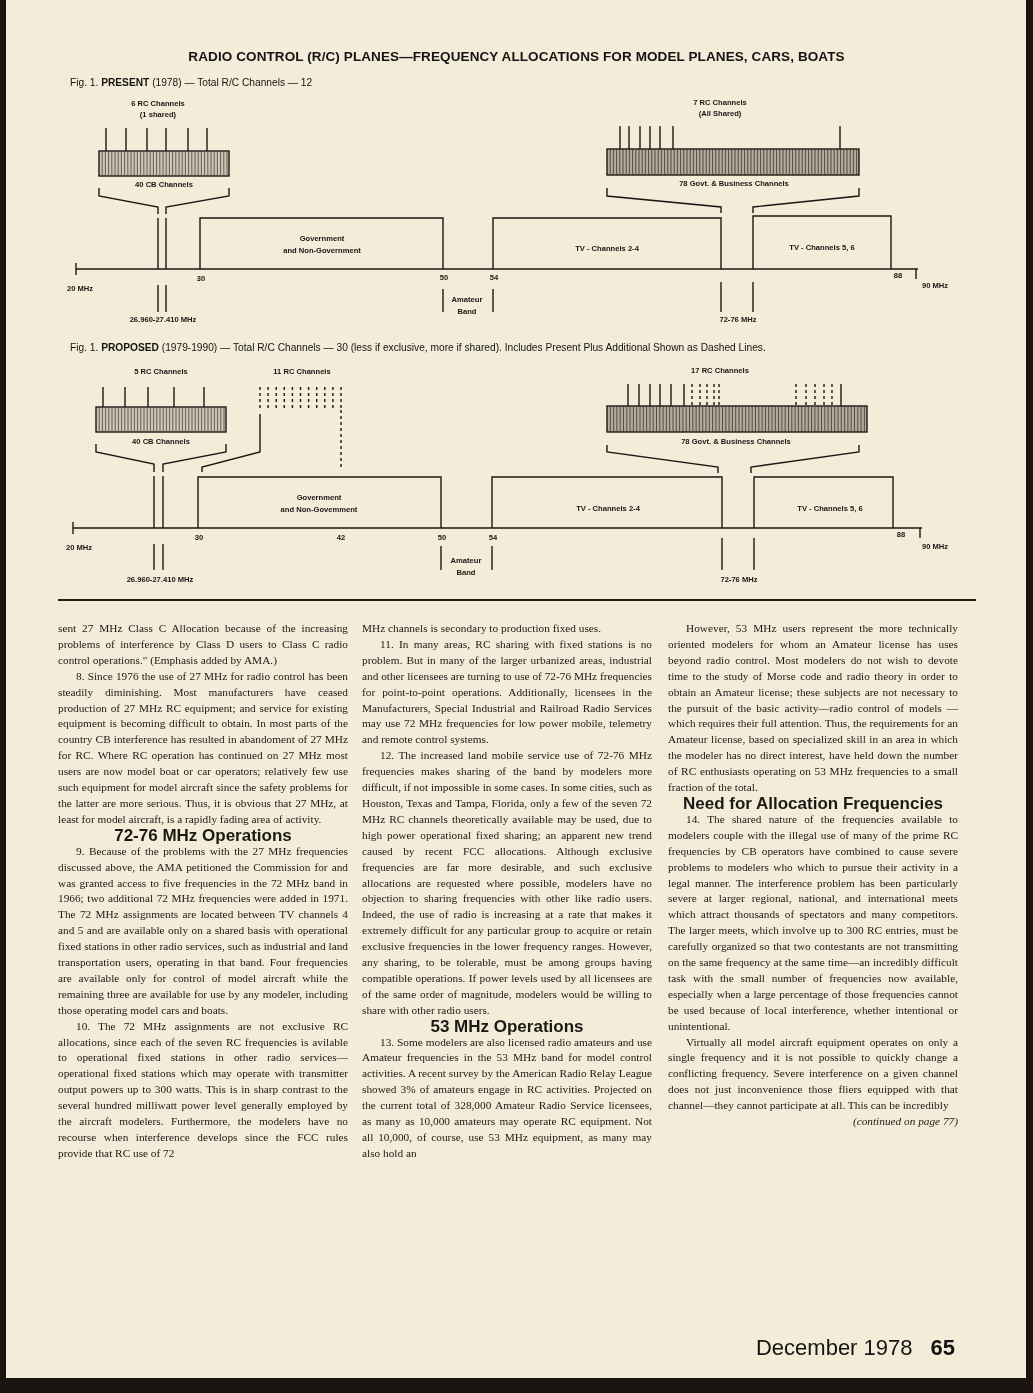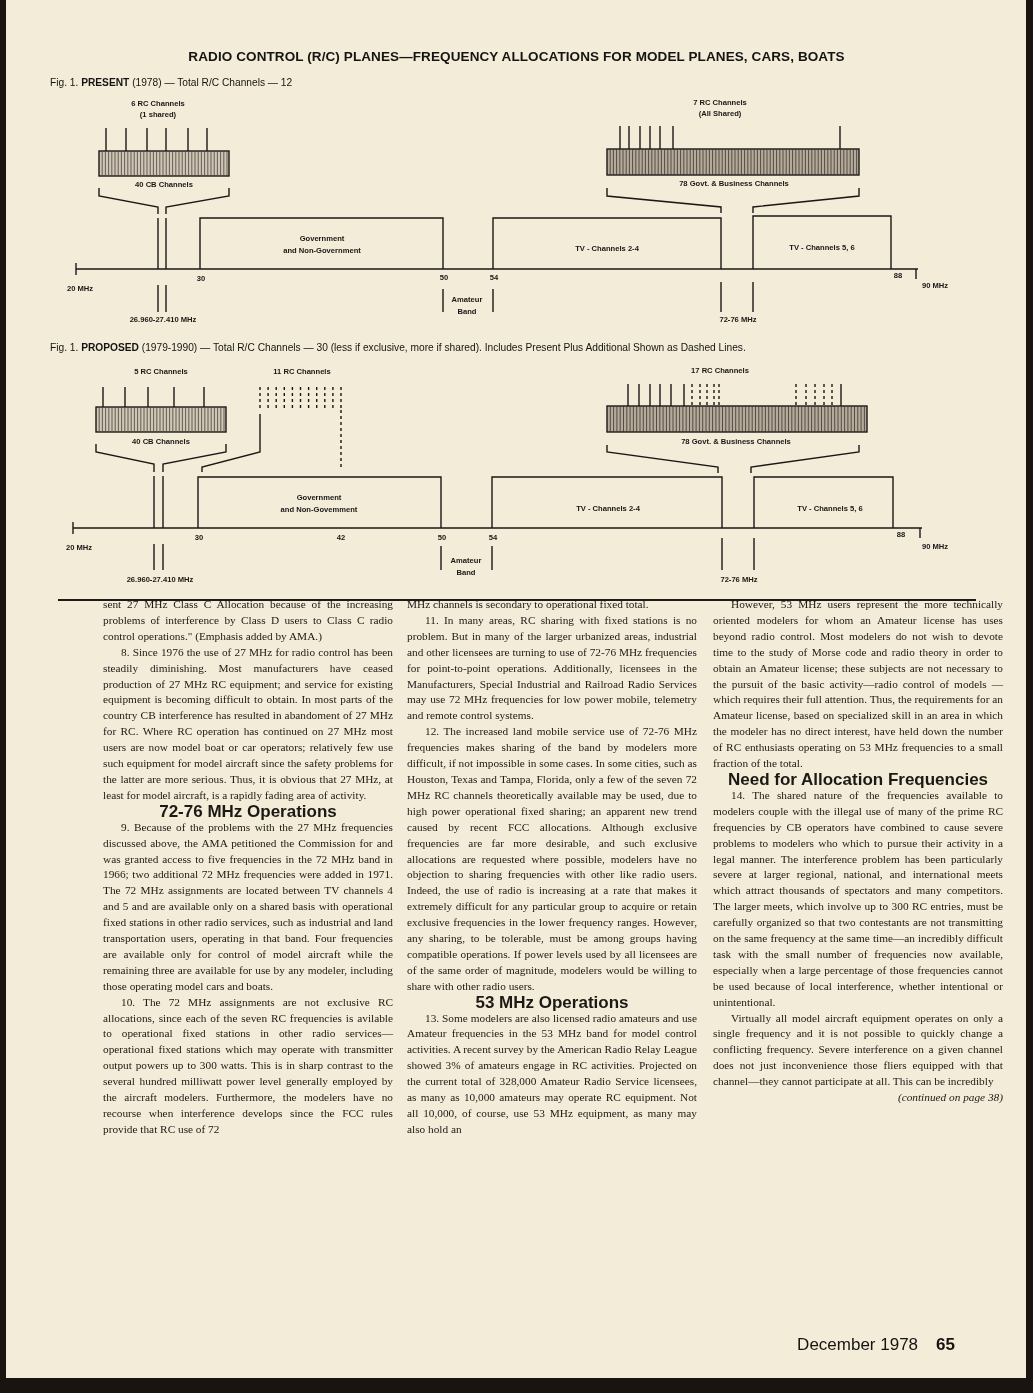--- a/index.html
+++ b/index.html
@@ -1,30 +1,30 @@
 <!DOCTYPE html>
 <html><head>
 <meta charset="utf-8">
 <style>
   html, body { margin:0; padding:0; }
   body { width:1033px; height:1393px; background:#1a1410; position:relative; overflow:hidden; font-family:"Liberation Sans", sans-serif; }
   .page { position:absolute; left:6px; top:0; width:1020px; height:1378px; background:#f3ecd9; }
   .edge-left { position:absolute; left:0; top:0; width:6px; height:1393px; background:#1a1410; }
   .title { position:absolute; left:0; width:1033px; top:49px; text-align:center; font-weight:bold; font-size:13.5px; color:#161412; letter-spacing:0.1px; }
-  .figcap { position:absolute; left:50px; font-size:10.2px; color:#161412; white-space:nowrap;text-align:right; }
+  .figcap { position:absolute; left:70px; font-size:10.2px; color:#161412; white-space:nowrap;text-align:right; }
   .figcap b { font-weight:bold; }
   svg.fig { position:absolute; left:0; width:1033px; }
   svg text { font-family:"Liberation Sans", sans-serif; fill:#1a1715; }
   .rule { position:absolute; left:58px; width:918px; top:599px; height:2px; background:#1e1b17; }
-  .col { position:absolute; top:597px; width:290px; font-family:"Liberation Serif", serif; font-size:11.3px; line-height:15.9px; color:#1c1915; text-align:justify;margin-left:45px; }
+  .col { position:absolute; top:621px; width:290px; font-family:"Liberation Serif", serif; font-size:11.3px; line-height:15.9px; color:#1c1915; text-align:justify; }
   .col p { margin:0; text-indent:18px; }
   .col p.noind { text-indent:0; }
   .col h4 { margin:0; text-align:center; font-family:"Liberation Sans", sans-serif; font-weight:bold; font-size:17px; line-height:15.9px; }
   .col .cont { text-align:right; font-style:italic; }
-  .footer { position:absolute; top:1335px; right:78px; font-family:"Liberation Sans", sans-serif; font-size:17px; color:#161412; }
+  .footer { position:absolute; top:1335px; right:78px; font-family:"Liberation Sans", sans-serif; font-size:22px; color:#161412; }
   .footer .pg { font-weight:bold; margin-left:18px; }
 </style>
 </head>
 <body>
 
 <div class="page"></div>
 <div class="edge-left"></div>
 
 <div class="title">RADIO CONTROL (R/C) PLANES—FREQUENCY ALLOCATIONS FOR MODEL PLANES, CARS, BOATS</div>
 
@@ -445,29 +445,29 @@
 <div class="rule"></div>
 
 <div class="col" id="col1" style="left:58px">
     <p class="noind">sent 27 MHz Class C Allocation because of the increasing problems of interference by Class D users to Class C radio control operations." (Emphasis added by AMA.)</p>
     <p>8. Since 1976 the use of 27 MHz for radio control has been steadily diminishing. Most manufacturers have ceased production of 27 MHz RC equipment; and service for existing equipment is becoming difficult to obtain. In most parts of the country CB interference has resulted in abandoment of 27 MHz for RC. Where RC operation has continued on 27 MHz most users are now model boat or car operators; relatively few use such equipment for model aircraft since the safety problems for the latter are more serious. Thus, it is obvious that 27 MHz, at least for model aircraft, is a rapidly fading area of activity.</p>
     <h4>72-76 MHz Operations</h4>
     <p>9. Because of the problems with the 27 MHz frequencies discussed above, the AMA petitioned the Commission for and was granted access to five frequencies in the 72 MHz band in 1966; two additional 72 MHz frequencies were added in 1971. The 72 MHz assignments are located between TV channels 4 and 5 and are available only on a shared basis with operational fixed stations in other radio services, such as industrial and land transportation users, operating in that band. Four frequencies are available only for control of model aircraft while the remaining three are available for use by any modeler, including those operating model cars and boats.</p>
     <p>10. The 72 MHz assignments are not exclusive RC allocations, since each of the seven RC frequencies is avilable to operational fixed stations in other radio services—operational fixed stations which may operate with transmitter output powers up to 300 watts. This is in sharp contrast to the several hundred milliwatt power level generally employed by the aircraft modelers. Furthermore, the modelers have no recourse when interference develops since the FCC rules provide that RC use of 72</p>
   </div>
 <div class="col" id="col2" style="left:362px">
-    <p class="noind">MHz channels is secondary to operational fixed total.</p>
+    <p class="noind">MHz channels is secondary to production fixed uses.</p>
     <p>11. In many areas, RC sharing with fixed stations is no problem. But in many of the larger urbanized areas, industrial and other licensees are turning to use of 72-76 MHz frequencies for point-to-point operations. Additionally, licensees in the Manufacturers, Special Industrial and Railroad Radio Services may use 72 MHz frequencies for low power mobile, telemetry and remote control systems.</p>
     <p>12. The increased land mobile service use of 72-76 MHz frequencies makes sharing of the band by modelers more difficult, if not impossible in some cases. In some cities, such as Houston, Texas and Tampa, Florida, only a few of the seven 72 MHz RC channels theoretically available may be used, due to high power operational fixed sharing; an apparent new trend caused by recent FCC allocations. Although exclusive frequencies are far more desirable, and such exclusive allocations are requested where possible, modelers have no objection to sharing frequencies with other like radio users. Indeed, the use of radio is increasing at a rate that makes it extremely difficult for any particular group to acquire or retain exclusive frequencies in the lower frequency ranges. However, any sharing, to be tolerable, must be among groups having compatible operations. If power levels used by all licensees are of the same order of magnitude, modelers would be willing to share with other radio users.</p>
     <h4>53 MHz Operations</h4>
     <p>13. Some modelers are also licensed radio amateurs and use Amateur frequencies in the 53 MHz band for model control activities. A recent survey by the American Radio Relay League showed 3% of amateurs engage in RC activities. Projected on the current total of 328,000 Amateur Radio Service licensees, as many as 10,000 amateurs may operate RC equipment. Not all 10,000, of course, use 53 MHz equipment, as many may also hold an</p>
   </div>
 <div class="col" id="col3" style="left:668px">
     <p>However, 53 MHz users represent the more technically oriented modelers for whom an Amateur license has uses beyond radio control. Most modelers do not wish to devote time to the study of Morse code and radio theory in order to obtain an Amateur license; these subjects are not necessary to the pursuit of the basic activity—radio control of models —which requires their full attention. Thus, the requirements for an Amateur license, based on specialized skill in an area in which the modeler has no direct interest, have held down the number of RC enthusiasts operating on 53 MHz frequencies to a small fraction of the total.</p>
     <h4>Need for Allocation Frequencies</h4>
     <p>14. The shared nature of the frequencies available to modelers couple with the illegal use of many of the prime RC frequencies by CB operators have combined to cause severe problems to modelers who which to pursue their activity in a legal manner. The interference problem has been particularly severe at larger regional, national, and international meets which attract thousands of spectators and many competitors. The larger meets, which involve up to 300 RC entries, must be carefully organized so that two contestants are not transmitting on the same frequency at the same time—an incredibly difficult task with the small number of frequencies now available, especially when a large percentage of those frequencies cannot be used because of local interference, whether intentional or unintentional.</p>
     <p>Virtually all model aircraft equipment operates on only a single frequency and it is not possible to quickly change a conflicting frequency. Severe interference on a given channel does not just inconvenience those fliers equipped with that channel—they cannot participate at all. This can be incredibly</p>
-    <p class="cont">(continued on page 38)</p>
+    <p class="cont">(continued on page 77)</p>
   </div>
 
 <div class="footer">
   <span>December 1978</span><span class="pg">65</span>
 </div>
 
 </body></html>

